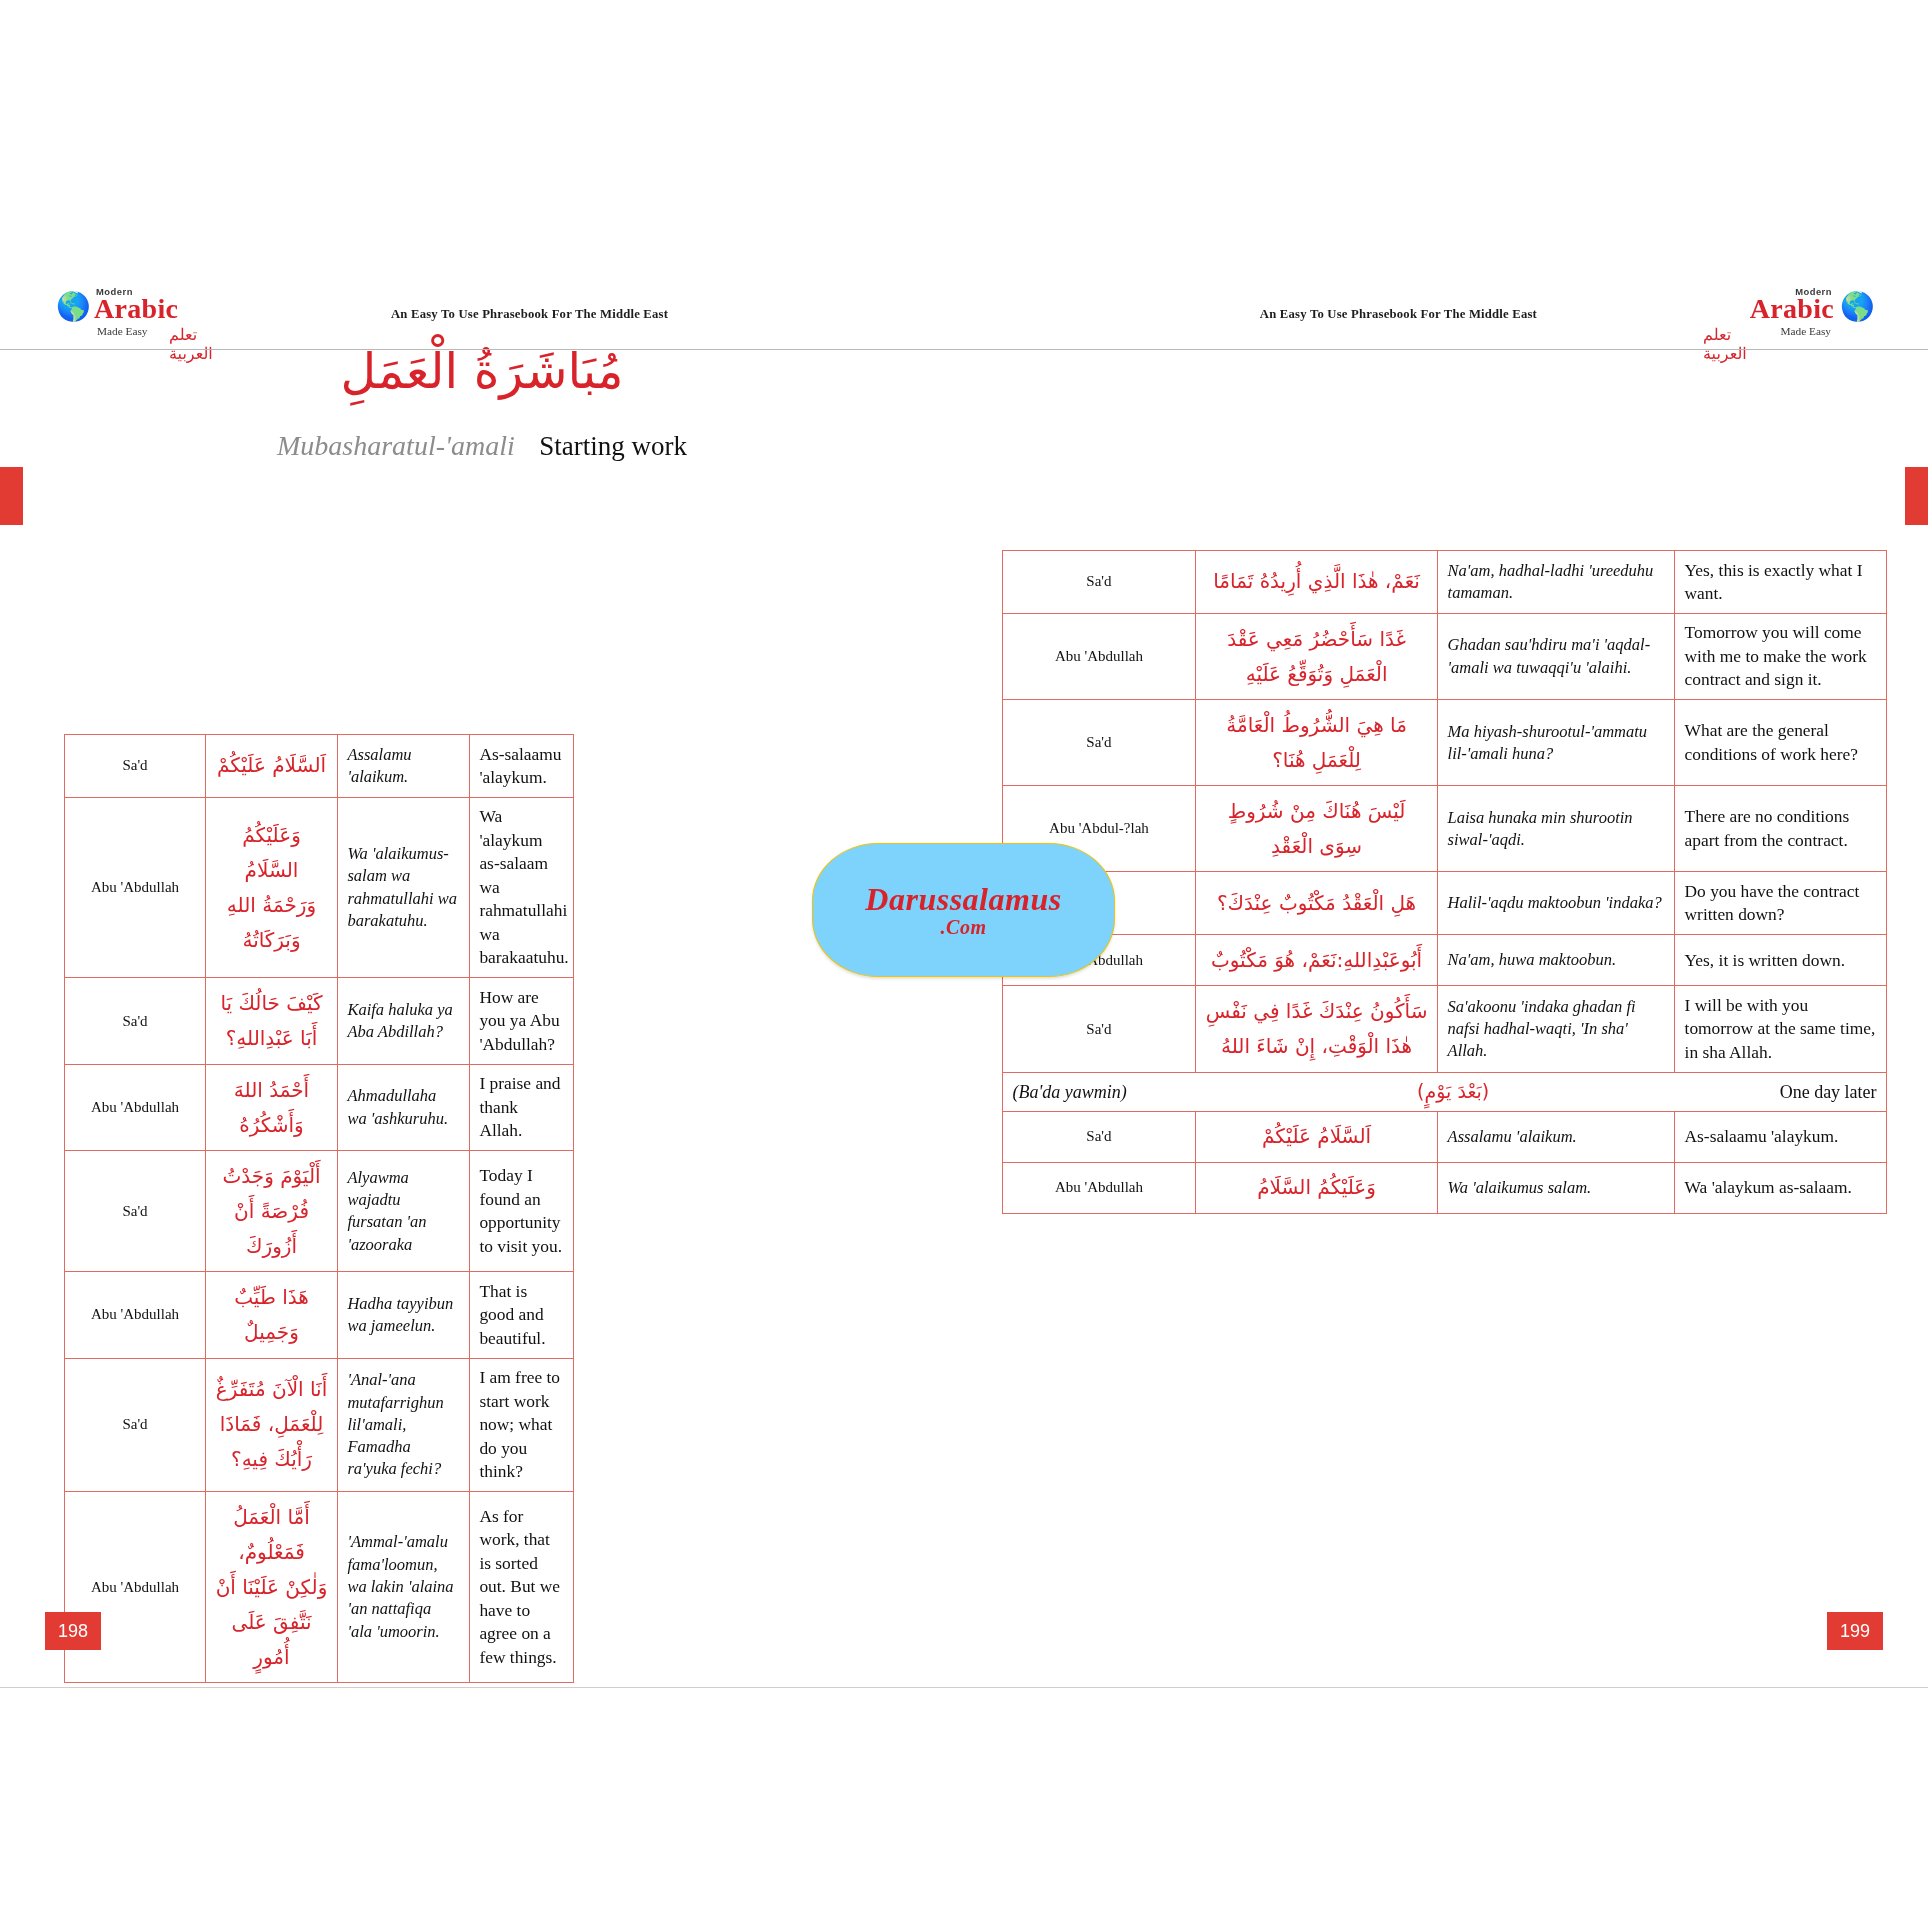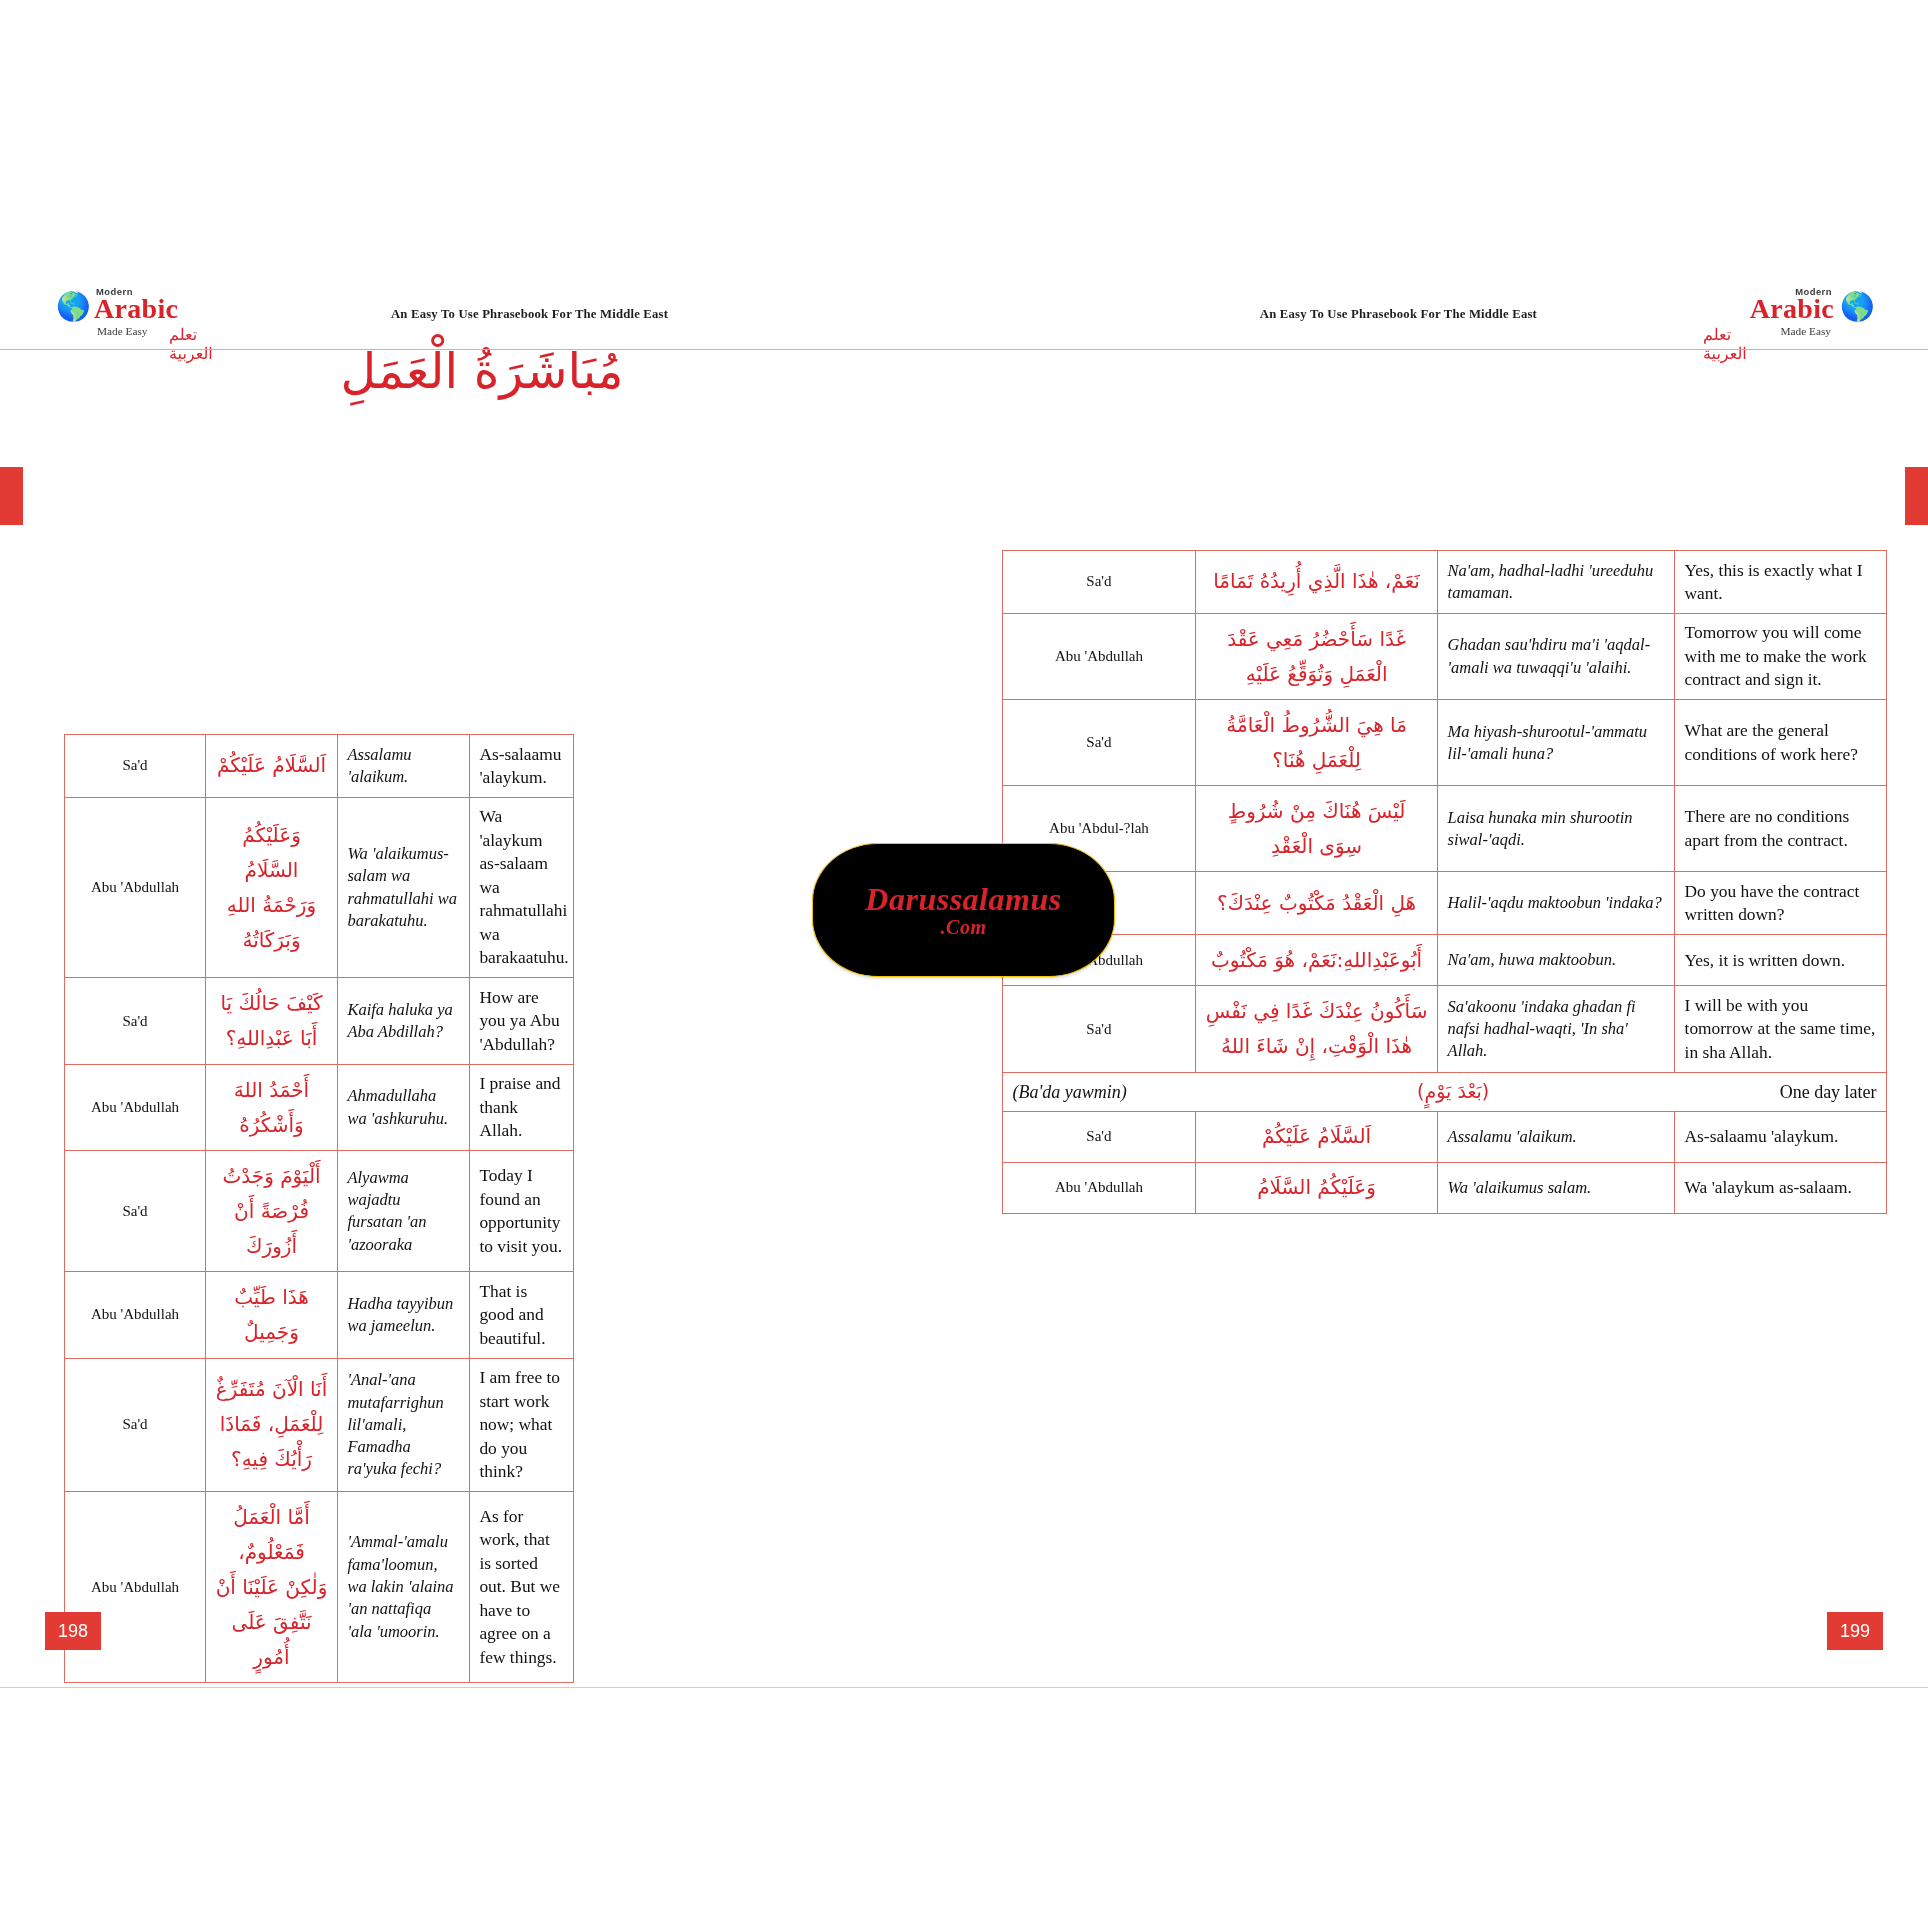--- a/index.html
+++ b/index.html
@@ -251,21 +251,21 @@
   .pagenum.l { left: 45px; }
   .pagenum.r { right: 45px; }
 
   
   .watermark {
     position: absolute;
     left: 812px;
     top: 843px;
     width: 301px;
     height: 132px;
-    background: #000000;
+    background: #7dd3fc;
     border-radius: 66px / 58px;
     border: 1.9px solid #f0c400;
     display: flex;
     flex-direction: column;
     align-items: center;
     justify-content: center;
     z-index: 40;
     box-shadow: 0 1.9px 2.8px rgba(0,0,0,.12);
   }
   .watermark .wm1 {
@@ -311,20 +311,24 @@
           <div class="l-modern">Modern</div>
           <div class="l-arabic">Arabic</div>
           <div class="l-ar-sub" style="left:113px;">تعلم العربية</div>
           <div class="l-made">Made Easy</div>
         </div>
         <div class="hdr-title">An Easy To Use Phrasebook For The Middle East</div>
         <div class="hdr-line"></div>
       </div>
 
       <div class="title-ar">مُبَاشَرَةُ الْعَمَلِ</div>
+      <div class="title-row">
+        <div class="title-translit">Mubasharatul-'amali</div>
+        <div class="title-en">Starting work</div>
+      </div>
 
       <table class="dlg tbl-left">
         <colgroup>
           <col style="width:141px">
           <col style="width:132px">
           <col style="width:132px">
           <col style="width:104px">
         </colgroup>
         <tbody>
           <tr>

